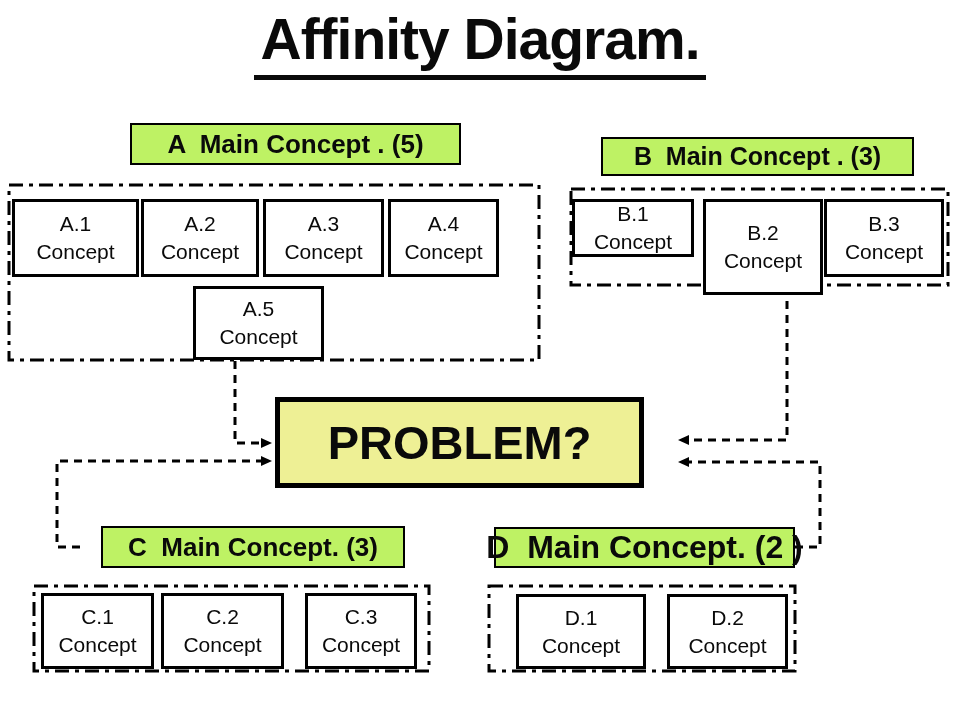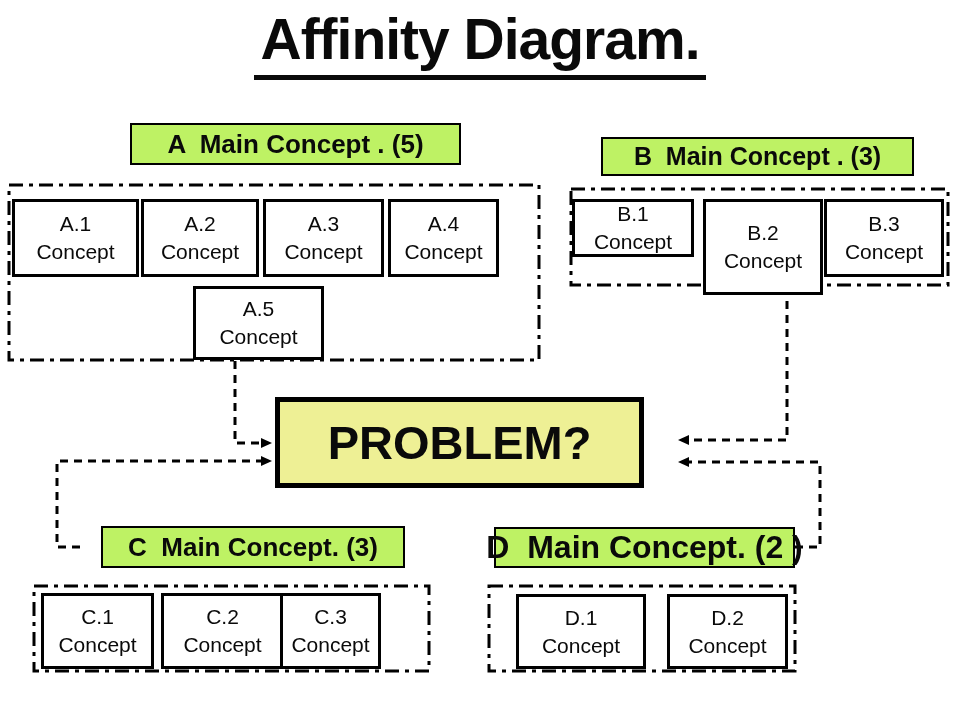--- a/index.html
+++ b/index.html
@@ -104,21 +104,21 @@
 </div>
 
 <div class="cbox" style="left:41px;top:593px;width:113px;height:76px;">
   <div>C.1</div>
   <div>Concept</div>
 </div>
 <div class="cbox" style="left:161px;top:593px;width:123px;height:76px;">
   <div>C.2</div>
   <div>Concept</div>
 </div>
-<div class="cbox" style="left:280px;top:593px;width:101px;height:76px;">
+<div class="cbox" style="left:305px;top:593px;width:112px;height:76px;">
   <div>C.3</div>
   <div>Concept</div>
 </div>
 
 <div class="cbox" style="left:516px;top:594px;width:130px;height:75px;">
   <div>D.1</div>
   <div>Concept</div>
 </div>
 <div class="cbox" style="left:667px;top:594px;width:121px;height:75px;">
   <div>D.2</div>

